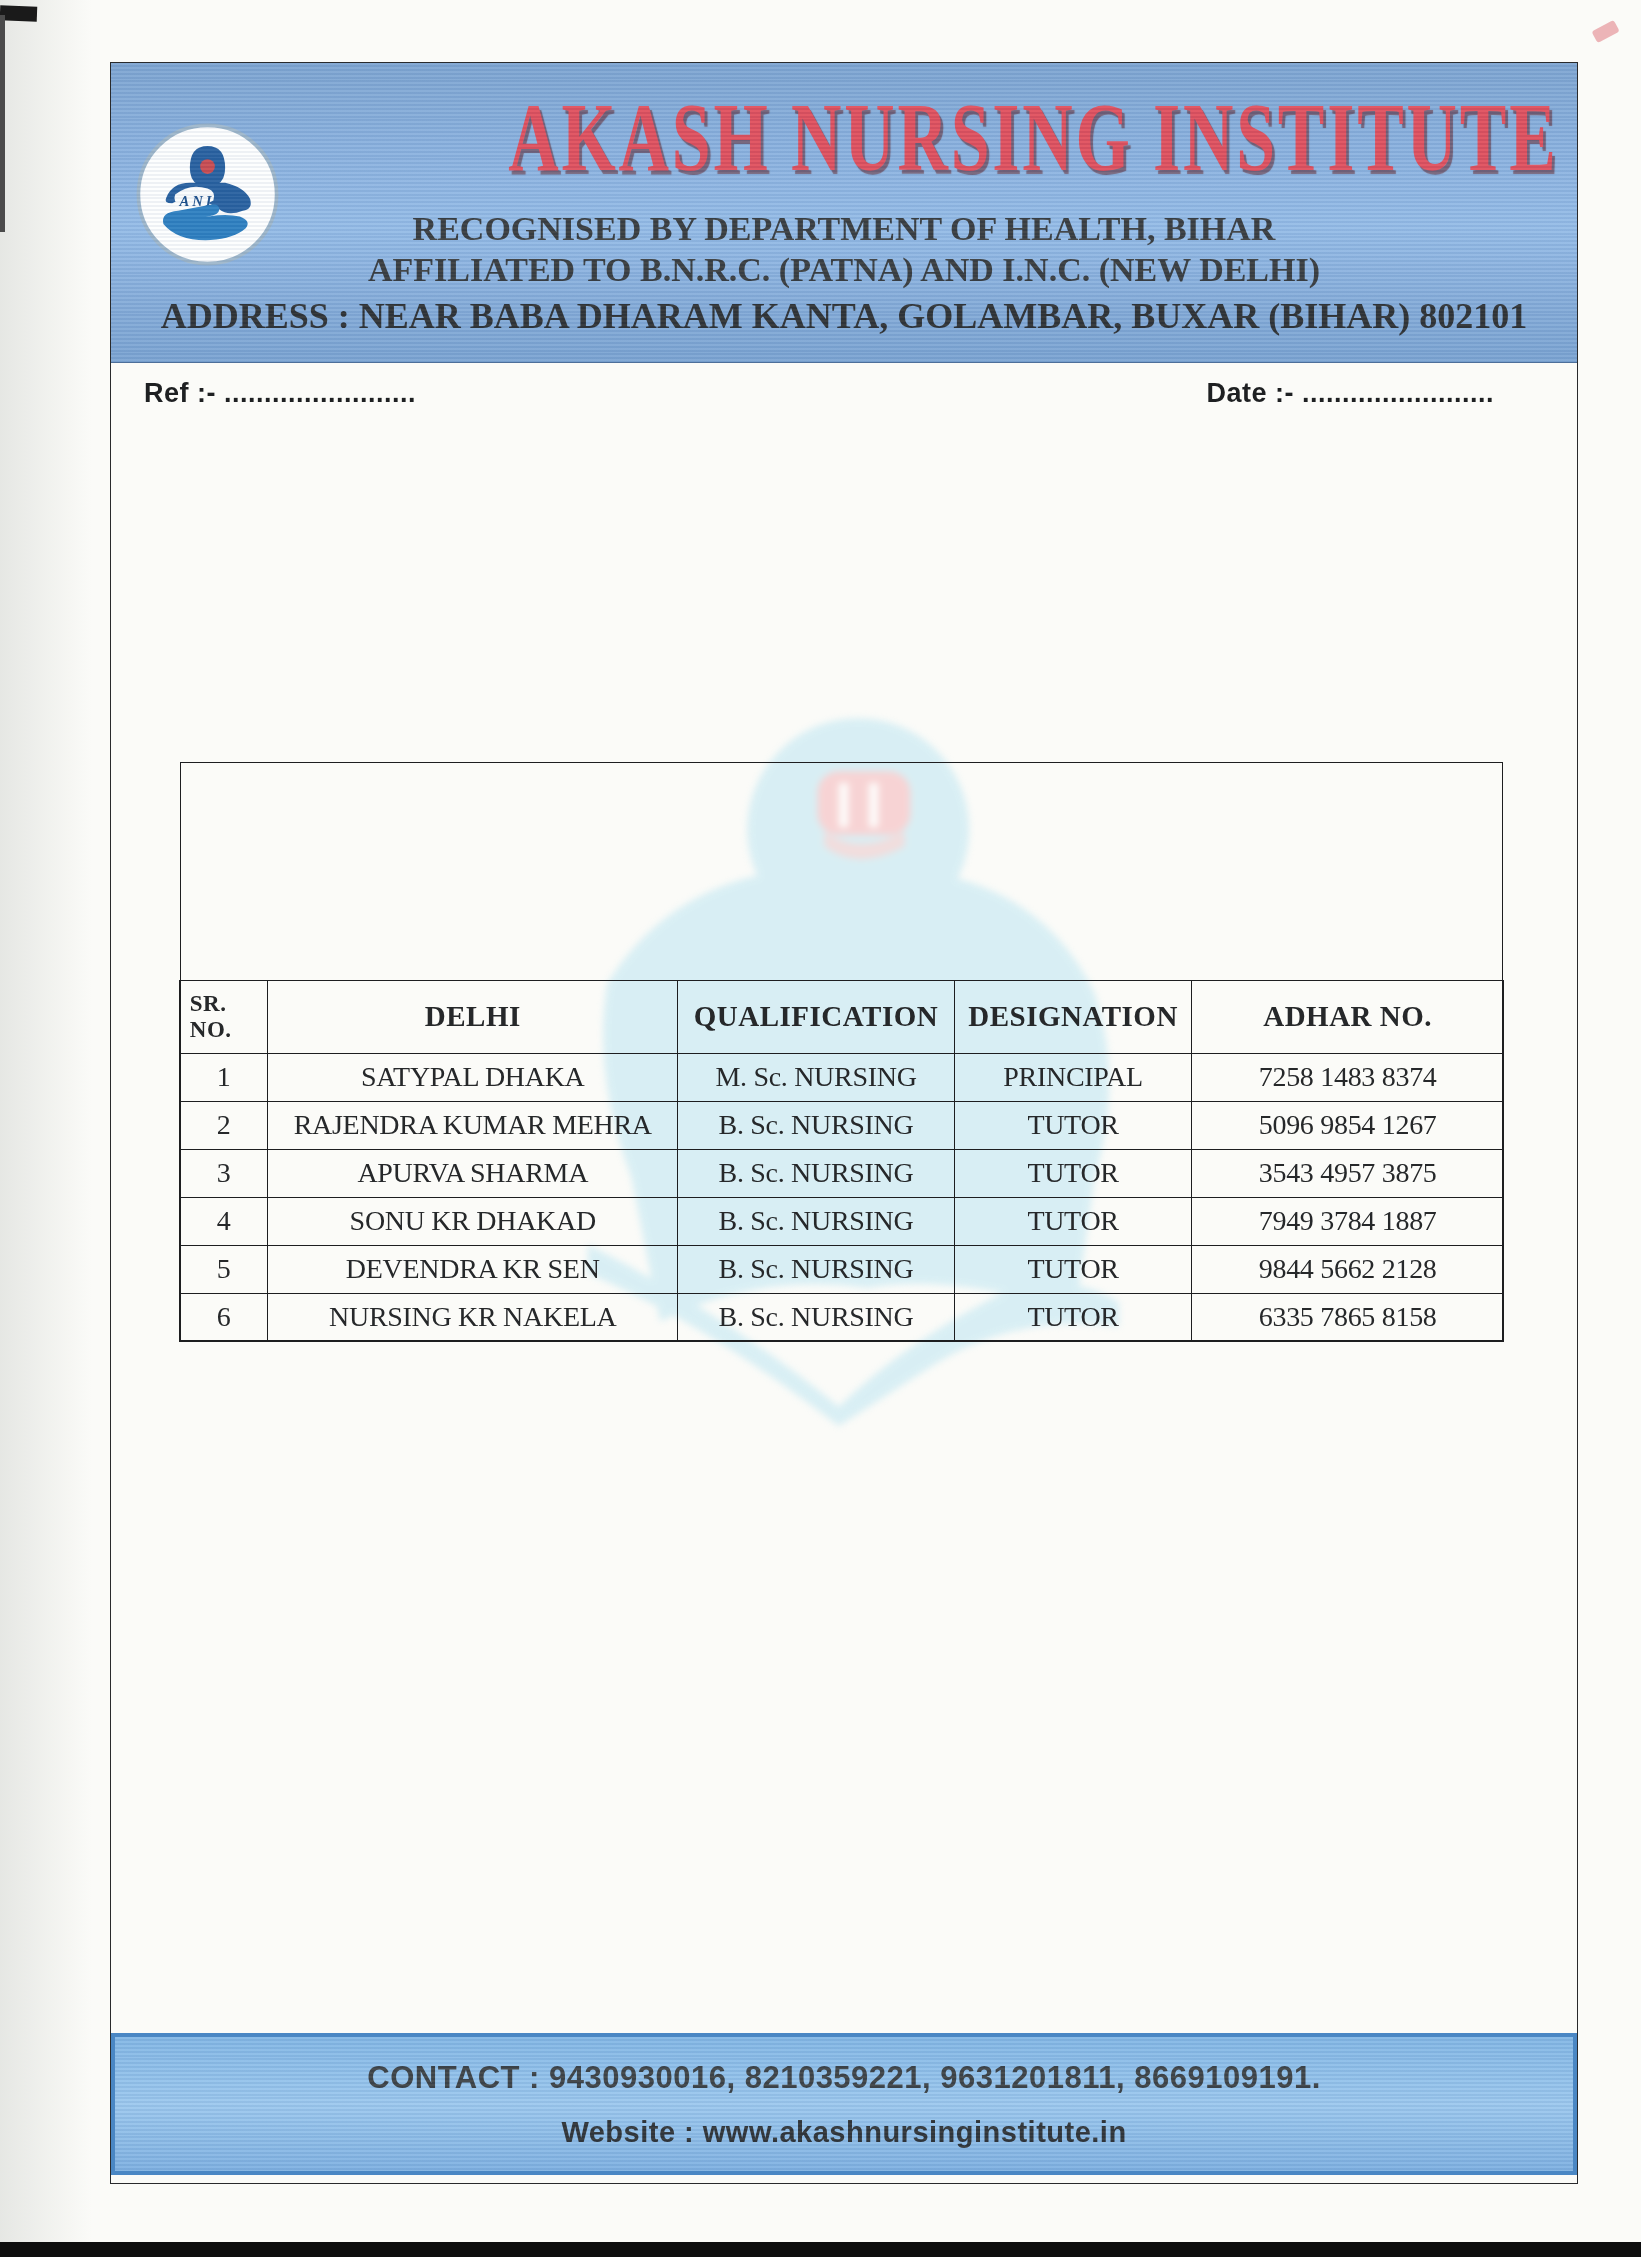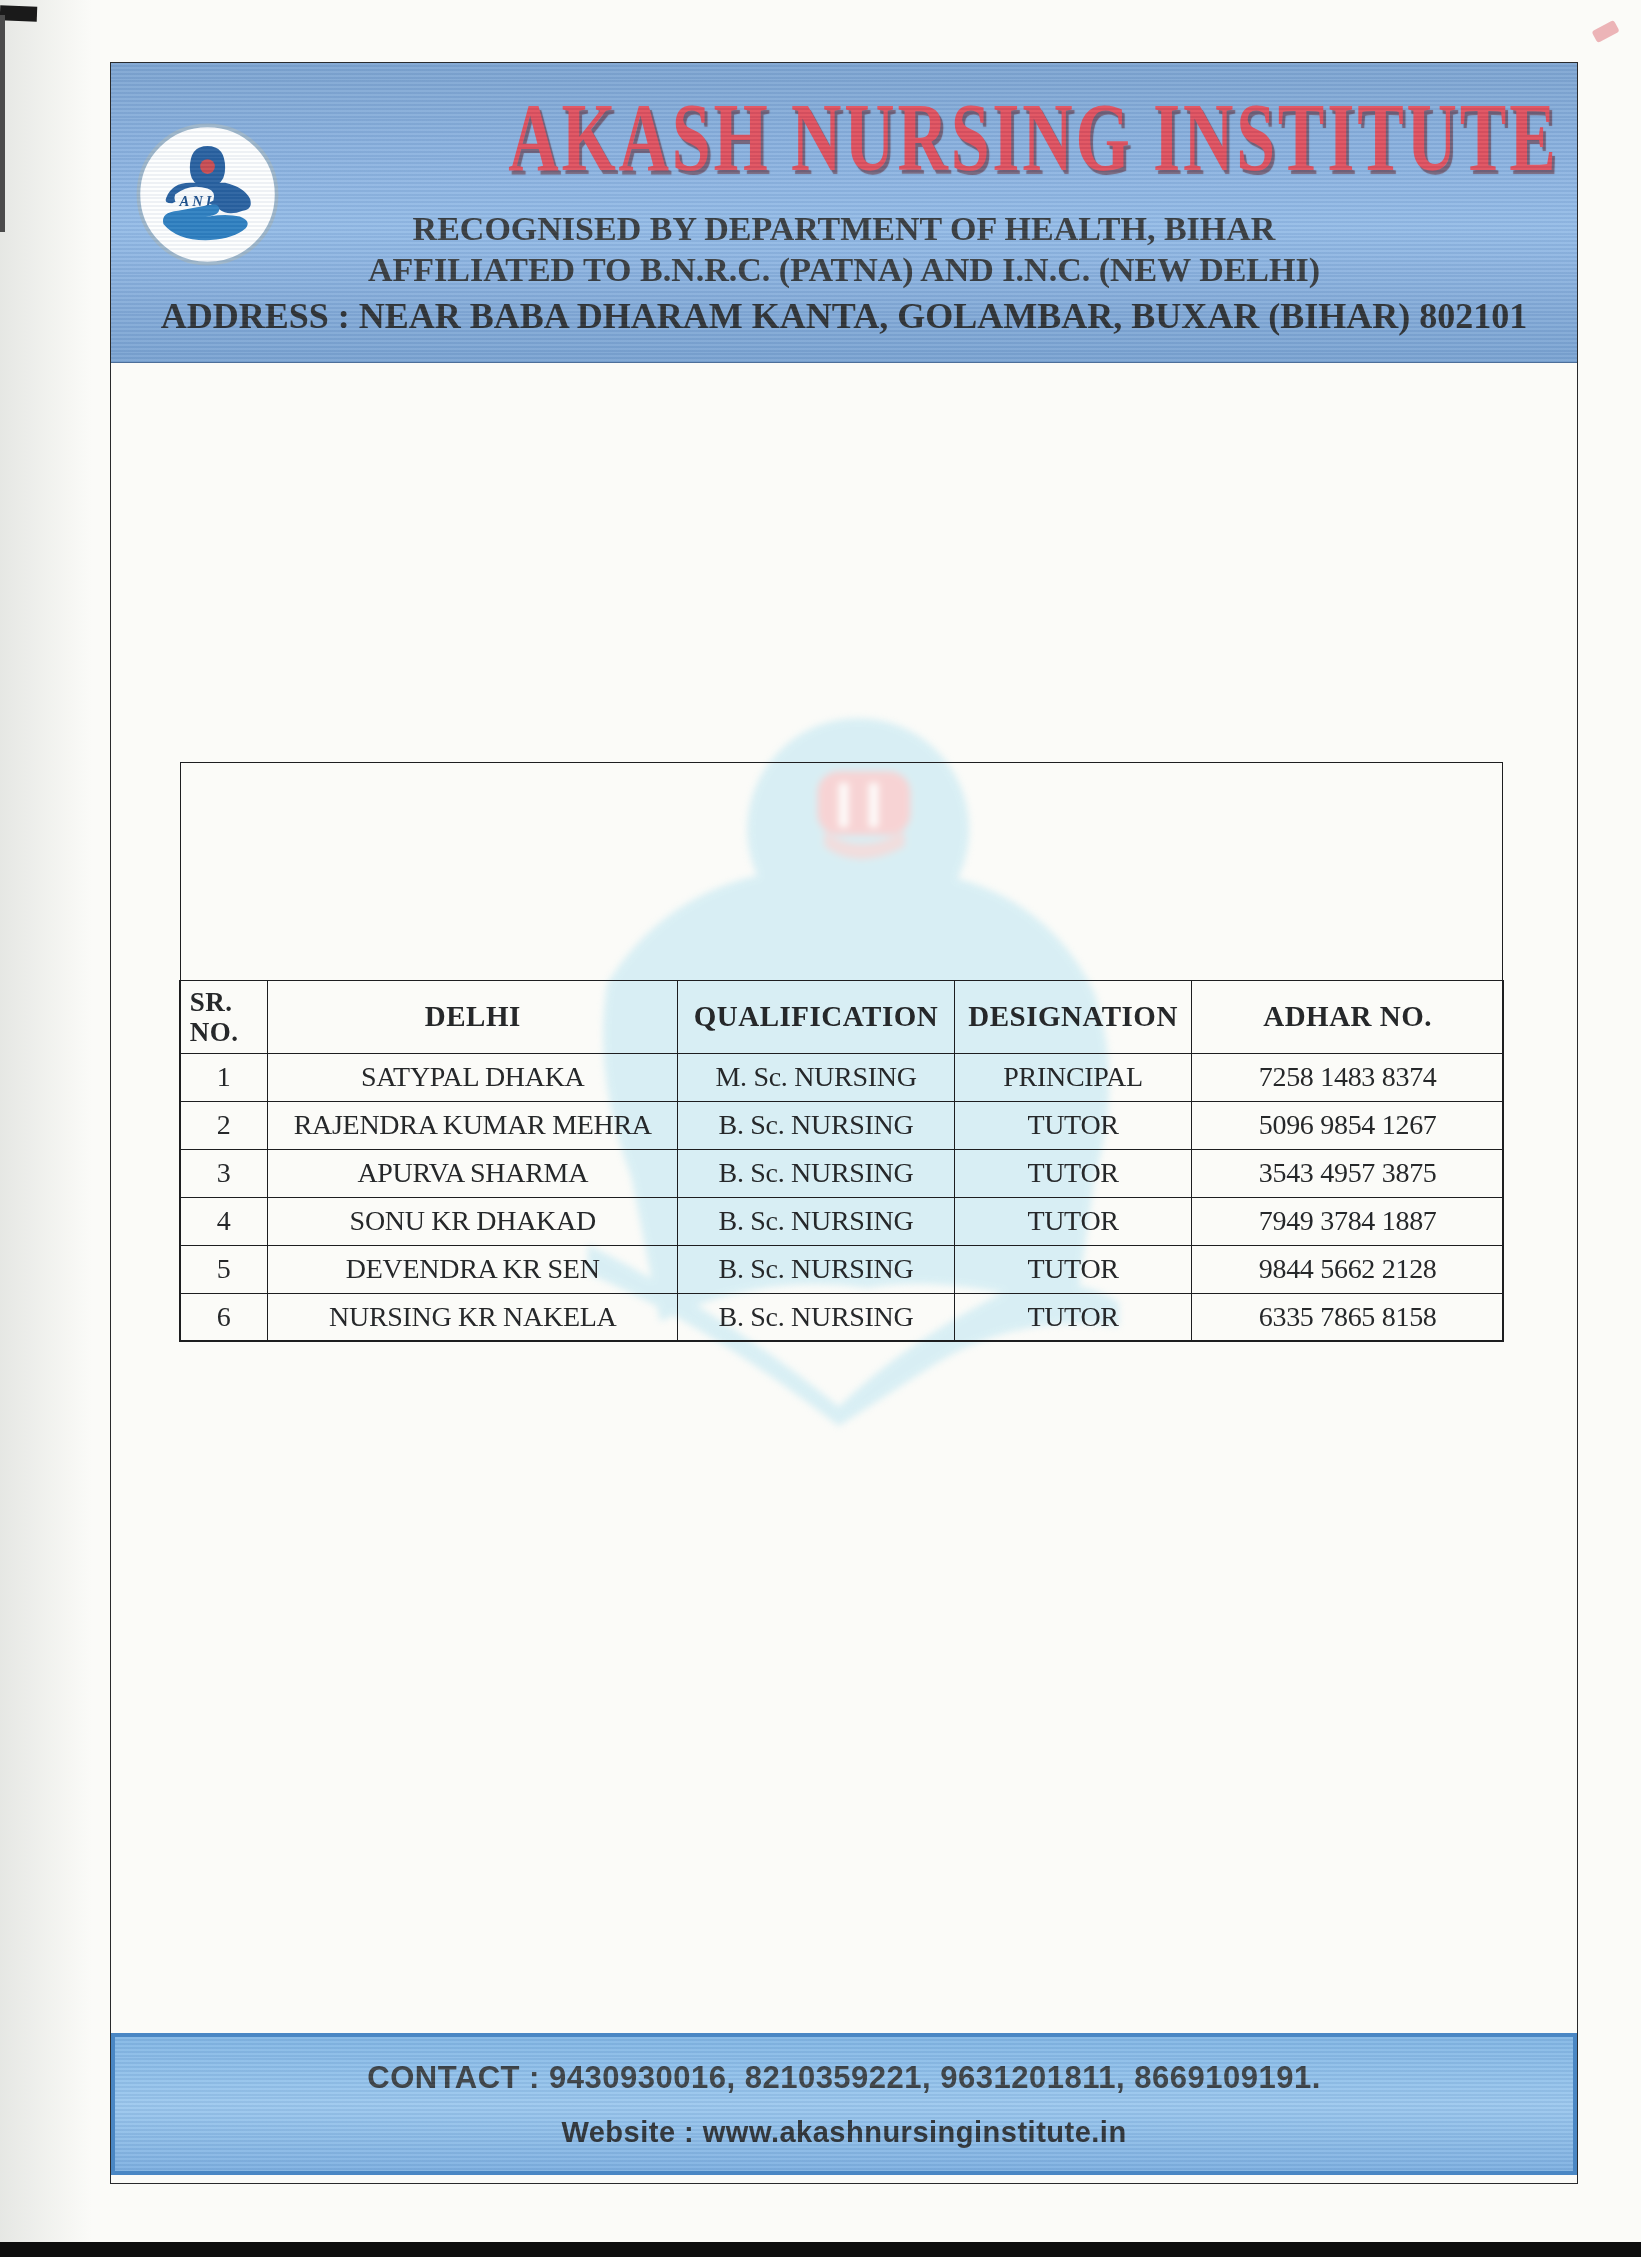--- a/index.html
+++ b/index.html
@@ -52,21 +52,21 @@
   .box-title-inner { display:inline-block; transform:scaleX(.85); transform-origin:center;
     font-weight:bold; font-size:58px; letter-spacing:1px; color:#3a3c3e; }
   table.staff { position:absolute; left:-1.9px; bottom:-1.9px; width:calc(100% + 3.9px);
     border-collapse:collapse; table-layout:fixed; }
   table.staff th, table.staff td { border:1.9px solid #1d1e20; vertical-align:middle;
     font-family:"Liberation Serif", serif; color:#26282a; text-align:center;
     padding:0 3.9px; overflow:hidden; }
   table.staff thead tr { height:73px; }
   table.staff tbody tr { height:48px; }
   table.staff th { font-size:29px; font-weight:bold; letter-spacing:0.5px; }
-  table.staff th.col-sr { text-align:left; padding-left:9.7px; font-size:27px; line-height:1.12; }
+  table.staff th.col-sr { text-align:left; padding-left:9.7px; font-size:23px; line-height:1.12; }
   table.staff td { font-size:28px; letter-spacing:-0.3px; }
 
   
   .footer-band { position:absolute; left:0; right:0; bottom:7.7px; height:142px;
     background:linear-gradient(180deg,#83b7e5 0%,#9cc8ee 50%,#7fb1e1 100%);
     border:4.8px solid #4a87c4; box-sizing:border-box; text-align:center; }
   .footer-contact { margin-top:23px; font-size:31px; font-weight:bold; color:#3c4144; letter-spacing:0.5px; }
   .footer-website { margin-top:19.3px; font-size:29px; font-weight:bold; color:#2f3336; letter-spacing:0.5px; }
 </style>
 </head>
@@ -93,20 +93,24 @@
       <div class="inst-title">
         <span class="inst-title-inner">AKASH NURSING INSTITUTE</span>
       </div>
       <div class="header-sub">
         <div class="sub-line1">RECOGNISED BY DEPARTMENT OF HEALTH, BIHAR</div>
         <div class="sub-line2">AFFILIATED TO B.N.R.C. (PATNA) AND I.N.C. (NEW DELHI)</div>
         <div class="sub-line3">ADDRESS : NEAR BABA DHARAM KANTA, GOLAMBAR, BUXAR (BIHAR) 802101</div>
       </div>
     </div>
 
+    <div class="ref-row">
+      <span>Ref :- ........................</span>
+      <span>Date :- ........................</span>
+    </div>
 
     <svg class="watermark" viewBox="0 0 620 760">
       <g fill="#c2e7f2">
         <circle cx="320" cy="140" r="115"></circle>
         <path d="M60 300 Q140 170 320 180 Q500 175 565 310 Q595 400 565 500 L545 640 Q420 600 330 615 Q210 600 115 650 L85 500 Q45 395 60 300 Z"></path>
         <path d="M40 570 Q180 640 300 738 Q370 670 470 620 Q545 598 590 630 L590 655 Q480 640 390 700 L300 758 Q160 650 40 600 Z"></path>
       </g>
       <g>
         <rect x="278" y="80" width="96" height="66" rx="22" fill="#f6babd"></rect>
         <rect x="300" y="92" width="10" height="46" fill="#ffffff" opacity="0.95"></rect>

